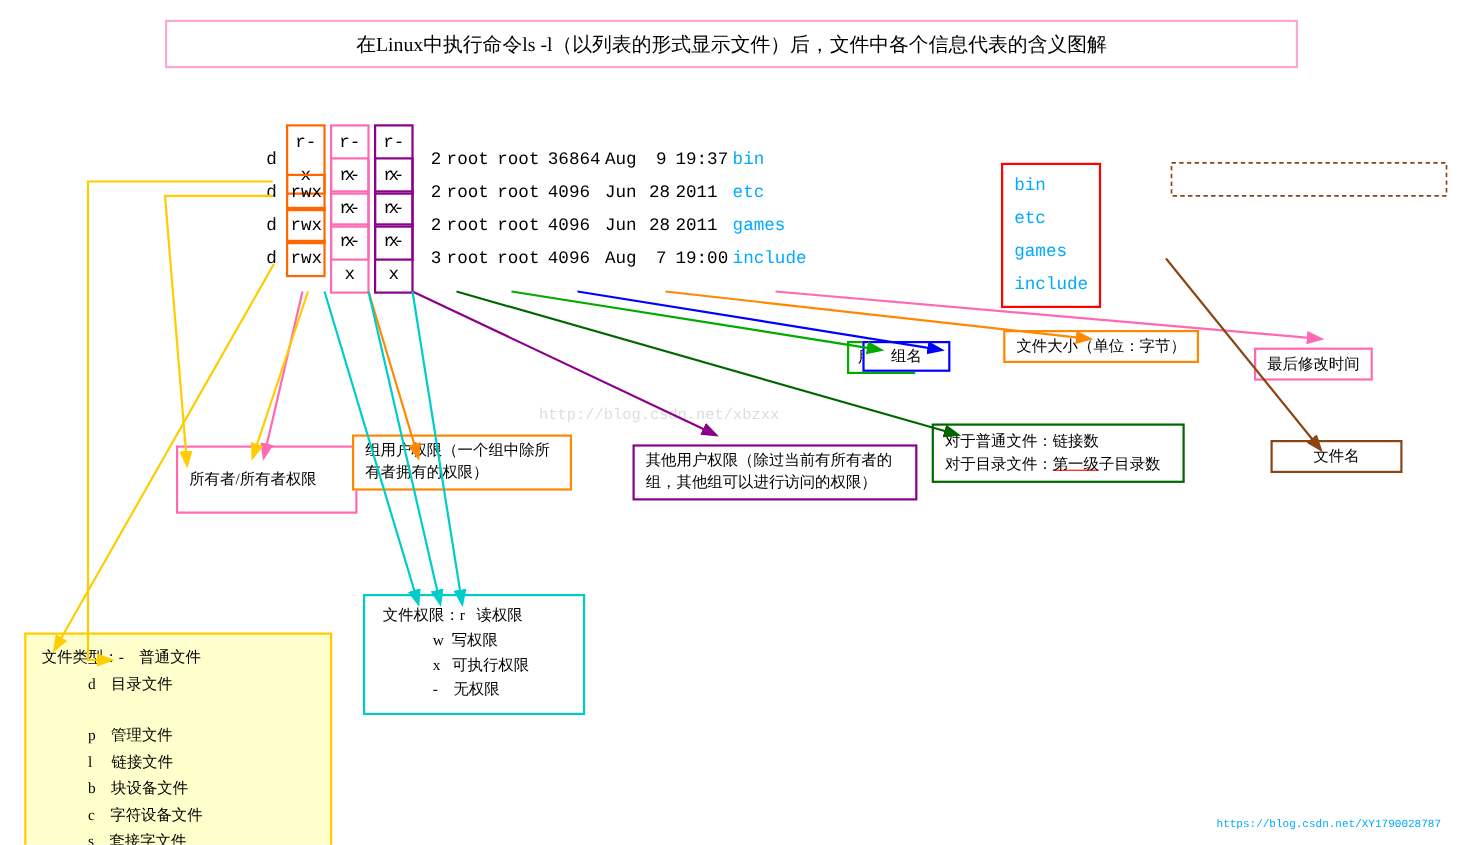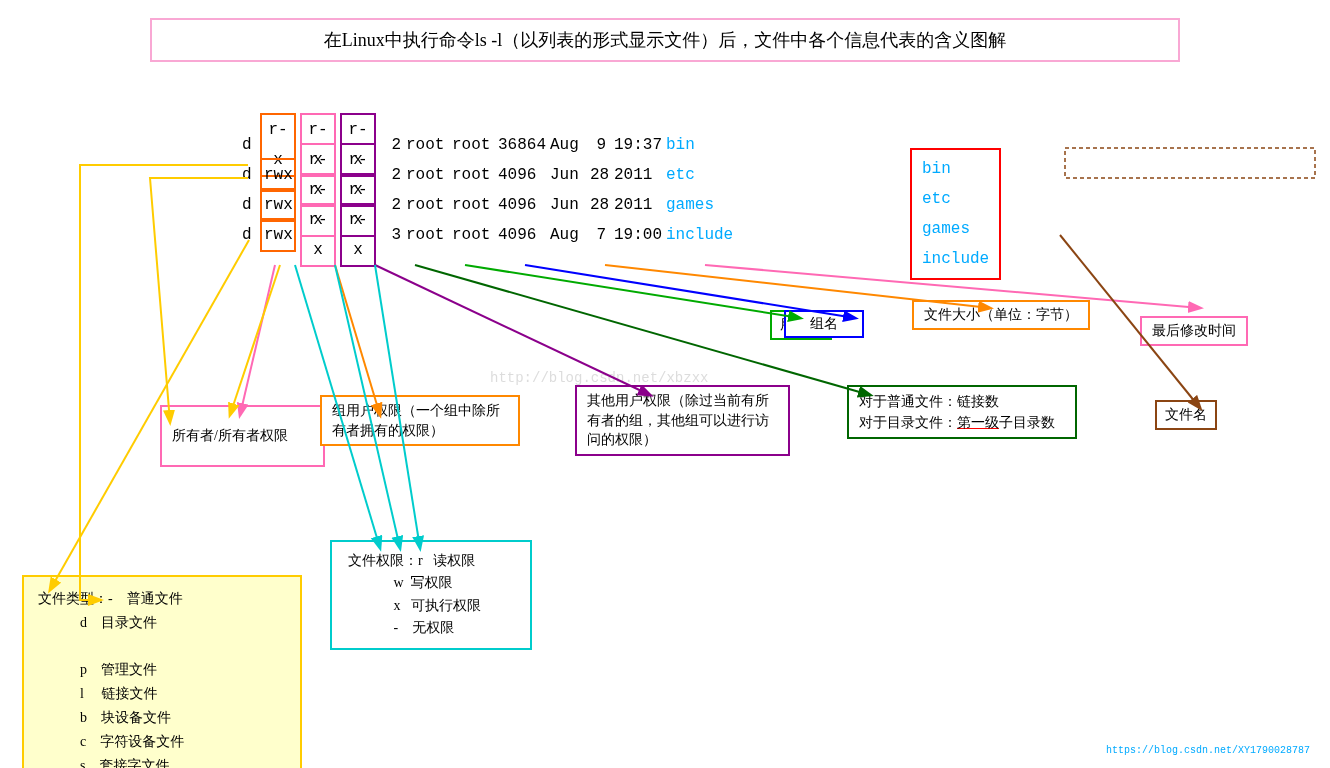--- a/index.html
+++ b/index.html
@@ -194,27 +194,27 @@
 </div>
 
 <div class="ann-box" style="left:770px; top:310px; border-color:#00aa00; padding: 4px 8px;">用户名</div>
 
 <div class="ann-box" style="left:784px; top:310px; border-color:#0000ff; padding: 3px 24px;">组名</div>
 
 <div class="ann-box" style="left:912px; top:300px; border-color:#ff8800; padding: 4px 10px;">文件大小（单位：字节）</div>
 
 <div class="ann-box" style="left:1140px; top:300px; border-color:#ff69b4; padding: 4px 10px; margin-top: 16px;">最后修改时间</div>
 
-<div class="ann-box" style="left:1155px; top:400px; border-color:#8b4513; padding: 4px 8px;">文件名</div>
+<div class="ann-box" style="left:1155px; top:400px; border-color:#8b4513; padding: 4px 37px;">文件名</div>
 
 <div class="ann-box" style="left:160px; top:405px; border-color:#ff69b4; padding: 20px 10px; width:165px;">所有者/所有者权限</div>
 
 <div class="ann-box" style="left:320px; top:395px; border-color:#ff8800; padding: 4px 10px; width:200px; line-height:1.4;">组用户权限（一个组中除所有者拥有的权限）</div>
 
-<div class="ann-box" style="left:575px; top:385px; border-color:#8b008b; padding: 4px 10px; width:215px; line-height:1.4;">其他用户权限（除过当前有所有者的组，其他组可以进行访问的权限）</div>
+<div class="ann-box" style="left:575px; top:404px; border-color:#8b008b; padding: 4px 10px; width:259px; line-height:1.4;">其他用户权限（除过当前有所有者的组，其他组可以进行访问的权限）</div>
 
 <div class="ann-box" style="left:810px; top:385px; border-color:#006600; padding: 4px 10px; width:230px; line-height:1.5;margin-left:37px;">
   <span>对于普通文件：链接数</span><br>
   <span>对于目录文件：<span class="underline-red">第一级</span>子目录数</span>
 </div>
 
 <div class="ann-box" style="left:330px; top:540px; border-color:#00cccc; padding: 8px 16px; width:202px; line-height:1.6;">
   <span>文件权限：r &nbsp; 读权限</span><br>
   <span>&nbsp;&nbsp;&nbsp;&nbsp;&nbsp;&nbsp;&nbsp;&nbsp;&nbsp;&nbsp;&nbsp;&nbsp;&nbsp;w &nbsp;写权限</span><br>
   <span>&nbsp;&nbsp;&nbsp;&nbsp;&nbsp;&nbsp;&nbsp;&nbsp;&nbsp;&nbsp;&nbsp;&nbsp;&nbsp;x &nbsp;&nbsp;可执行权限</span><br>

